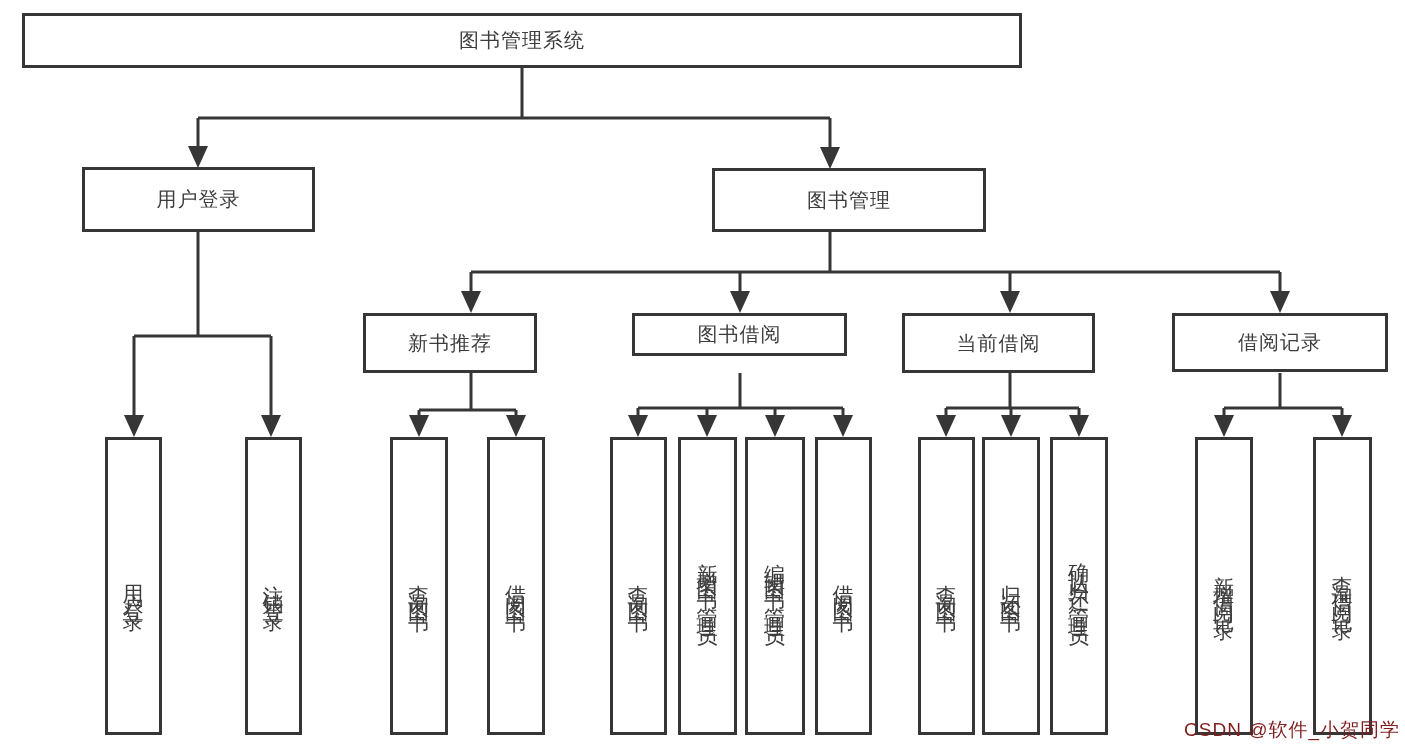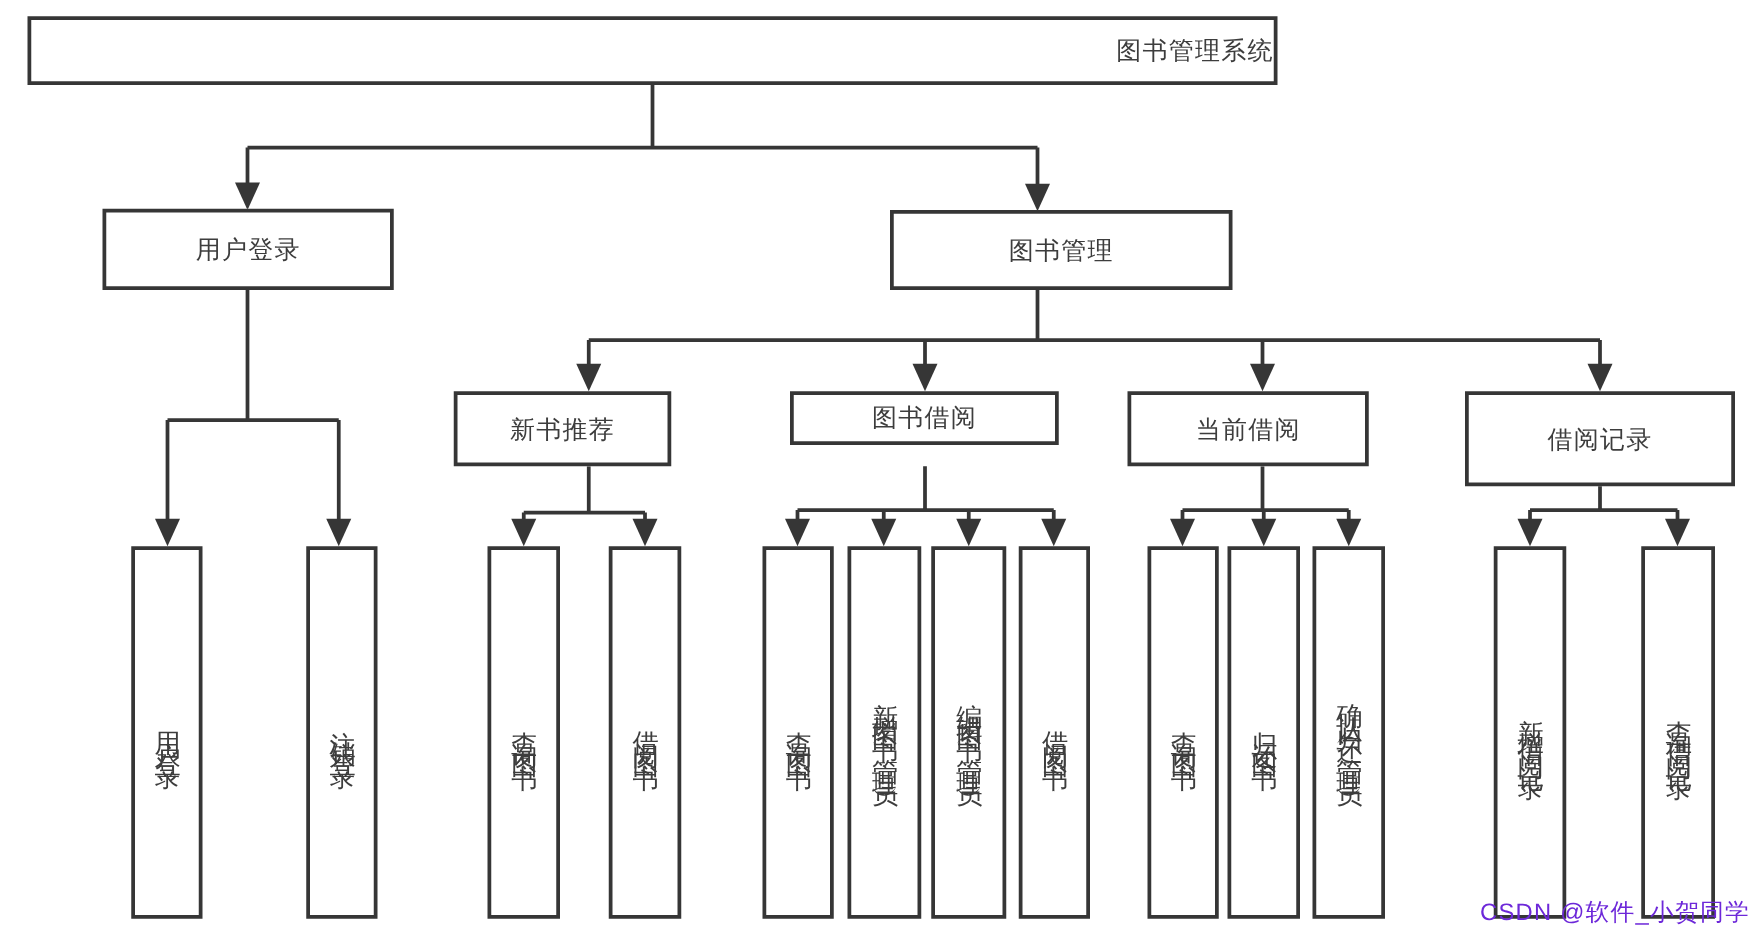--- a/index.html
+++ b/index.html
@@ -53,21 +53,21 @@
     letter-spacing: 9px;
     color: #3d3d3d;
     line-height: 1;
     white-space: nowrap;
   }
   .watermark {
     position: absolute;
     right: 5px;
     bottom: 4px;
     font-size: 19px;
-    color: #6d28d9;
+    color: #7f1d1d;
     letter-spacing: 1px;
     z-index: 5;
     margin-left: 12px;
   }
 </style>
 </head>
 <body>
 
 <div id="stage">
 
@@ -104,41 +104,41 @@
       <polygon points="765,415 785,415 775,437"></polygon>
       <polygon points="833,415 853,415 843,437"></polygon>
       <polygon points="936,415 956,415 946,437"></polygon>
       <polygon points="1001,415 1021,415 1011,437"></polygon>
       <polygon points="1069,415 1089,415 1079,437"></polygon>
       <polygon points="1214,415 1234,415 1224,437"></polygon>
       <polygon points="1332,415 1352,415 1342,437"></polygon>
     </g>
   </svg>
 
-  <div class="hnode" style="left:22px; top:13px; width:1000px; height:55px;justify-content:flex-end;">
+  <div class="hnode" style="left:22px; top:13px; width:1000px; height:55px;">
     <span>图书管理系统</span>
   </div>
 
   <div class="hnode" style="left:82px; top:167px; width:233px; height:65px;">
     <span>用户登录</span>
   </div>
   <div class="hnode" style="left:712px; top:168px; width:274px; height:64px;">
     <span>图书管理</span>
   </div>
 
   <div class="hnode" style="left:363px; top:313px; width:174px; height:60px;align-items:center;">
     <span>新书推荐</span>
   </div>
   <div class="hnode" style="left:632px; top:313px; width:215px; height:43px;justify-content:center;">
     <span>图书借阅</span>
   </div>
   <div class="hnode" style="left:902px; top:313px; width:193px; height:60px;">
     <span>当前借阅</span>
   </div>
-  <div class="hnode" style="left:1172px; top:313px; width:216px; height:76px;">
+  <div class="hnode" style="left:1172px; top:313px; width:216px; height:59px;">
     <span>借阅记录</span>
   </div>
 
   <div class="leaf" style="left:105px; width:57px;">
     <span>用户登录</span>
   </div>
   <div class="leaf" style="left:245px; width:57px;">
     <span>注销登录</span>
   </div>
 

